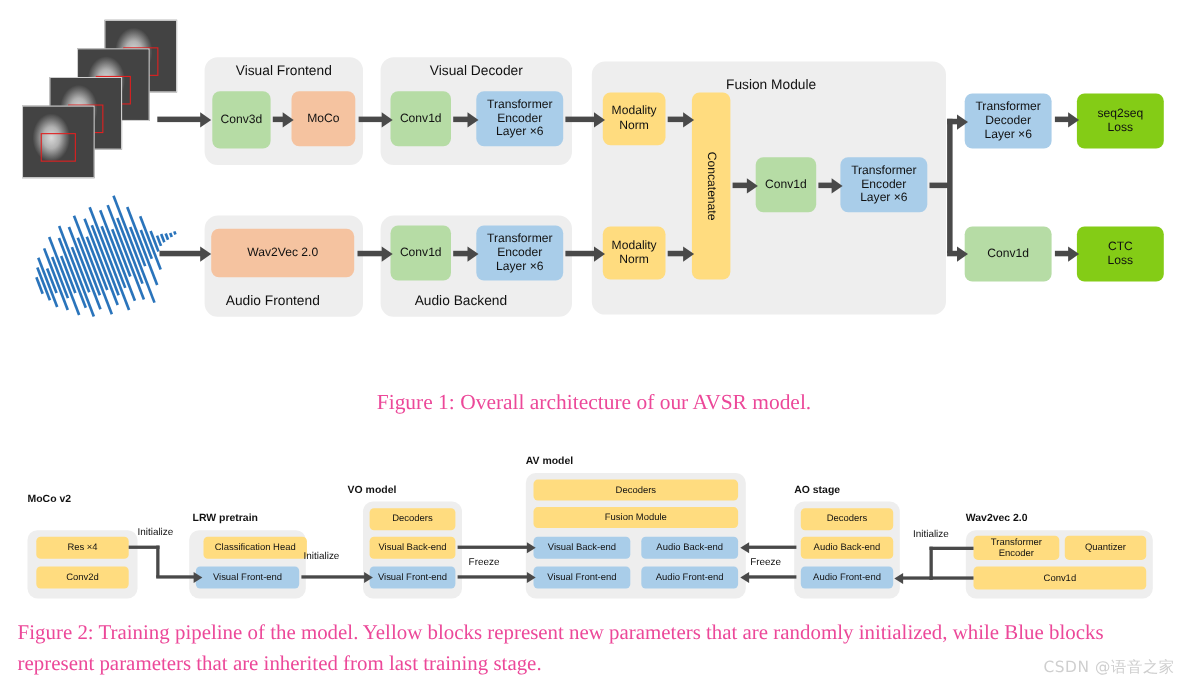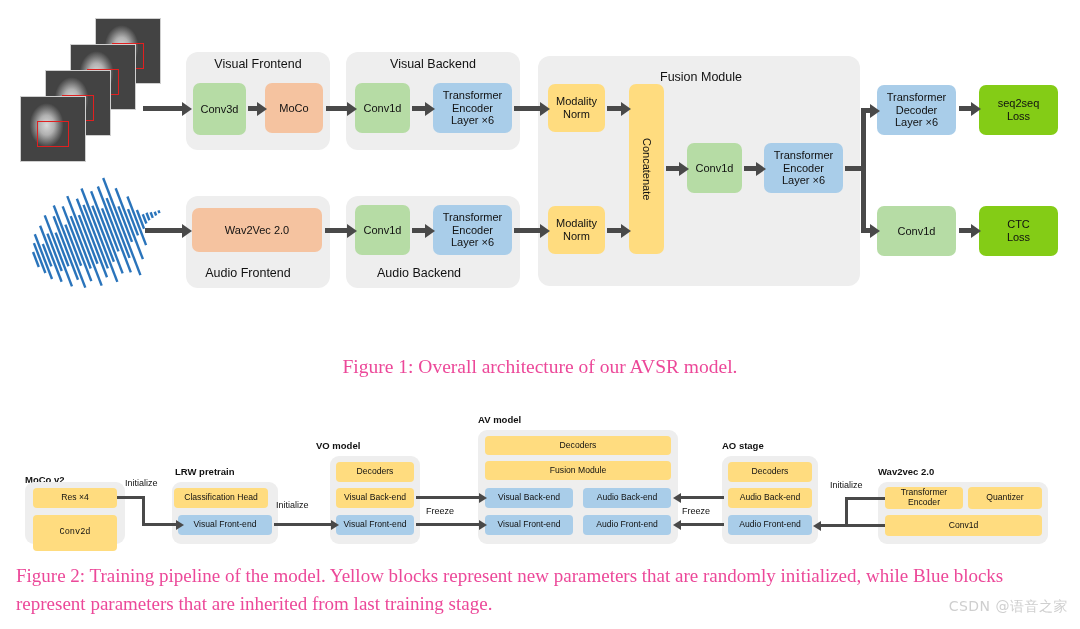--- a/index.html
+++ b/index.html
@@ -124,21 +124,21 @@
       <rect x="132" y="61" width="2.4" height="6"></rect>
       <rect x="136" y="62" width="2.4" height="4"></rect>
       <rect x="140" y="62" width="2.4" height="3"></rect>
     </g>
   </svg>
 
   <div class="group" style="left:186px;top:52px;width:144px;height:98px;"></div>
   <div class="glabel" style="left:186px;top:57px;width:144px;">Visual Frontend</div>
 
   <div class="group" style="left:346px;top:52px;width:174px;height:98px;"></div>
-  <div class="glabel" style="left:346px;top:57px;width:174px;">Visual Backend</div>
+  <div class="glabel" style="left:346px;top:57px;width:174px;">Visual Decoder</div>
 
   <div class="group" style="left:538px;top:56px;width:322px;height:230px;"></div>
   <div class="glabel" style="left:660px;top:70px;width:200px;text-align:left;">Fusion Module</div>
 
   <div class="group" style="left:186px;top:196px;width:144px;height:92px;"></div>
   <div class="glabel" style="left:186px;top:266px;width:124px;">Audio Frontend</div>
 
   <div class="group" style="left:346px;top:196px;width:174px;height:92px;"></div>
   <div class="glabel" style="left:346px;top:266px;width:146px;">Audio Backend</div>
 
@@ -198,28 +198,28 @@
   <div class="ar arh" style="left:861px;top:228px;width:10px;"></div>
 
   <div class="ar arh" style="left:959px;top:106px;width:13px;"></div>
   <div class="ar arh" style="left:959px;top:228px;width:13px;"></div>
 
   <div class="cap" id="fig1-caption">Figure 1: Overall architecture of our AVSR model.</div>
 </div>
 
 <div>
 
-  <div class="t2" style="left:25px;top:474px;width:100px;">MoCo v2</div>
+  <div class="t2" style="left:25px;top:448px;width:100px;">MoCo v2</div>
   <div class="g2" style="left:25px;top:482px;width:100px;height:62px;"></div>
   <div class="b2 c-yellow" style="left:33px;top:488px;width:84px;height:20px;">Res ×4</div>
-  <div class="b2 c-yellow" style="left:33px;top:515px;width:84px;height:36px;font-family:Liberation Mono, monospace;">Conv2d</div>
+  <div class="b2 c-yellow" style="left:33px;top:515px;width:84px;height:20px;">Conv2d</div>
 
   <div class="t2" style="left:175px;top:466px;width:100px;">LRW pretrain</div>
   <div class="g2" style="left:172px;top:482px;width:106px;height:62px;"></div>
-  <div class="b2 c-yellow" style="left:174px;top:488px;width:94px;height:20px;">Classification Head</div>
+  <div class="b2 c-yellow" style="left:185px;top:488px;width:94px;height:20px;">Classification Head</div>
   <div class="b2 c-blue" style="left:178px;top:515px;width:94px;height:20px;">Visual Front-end</div>
 
   <div class="t2" style="left:316px;top:440px;width:90px;">VO model</div>
   <div class="g2" style="left:330px;top:456px;width:90px;height:88px;"></div>
   <div class="b2 c-yellow" style="left:336px;top:462px;width:78px;height:20px;">Decoders</div>
   <div class="b2 c-yellow" style="left:336px;top:488px;width:78px;height:20px;">Visual Back-end</div>
   <div class="b2 c-blue" style="left:336px;top:515px;width:78px;height:20px;">Visual Front-end</div>
 
   <div class="t2" style="left:478px;top:414px;width:200px;">AV model</div>
   <div class="g2" style="left:478px;top:430px;width:200px;height:114px;"></div>

